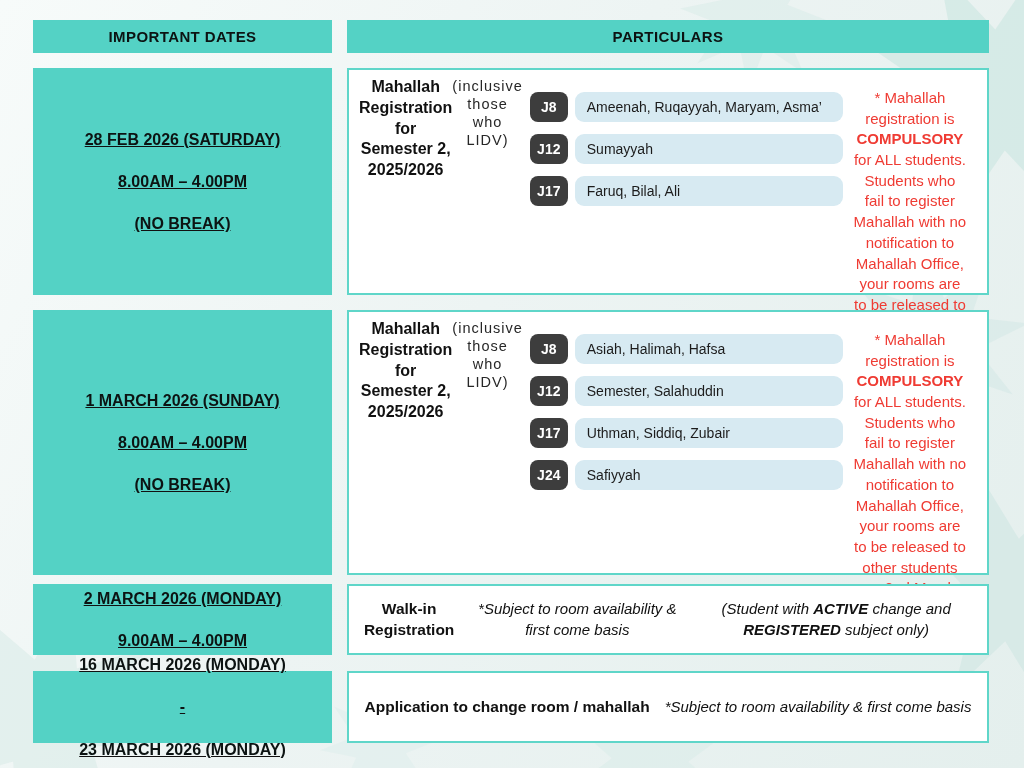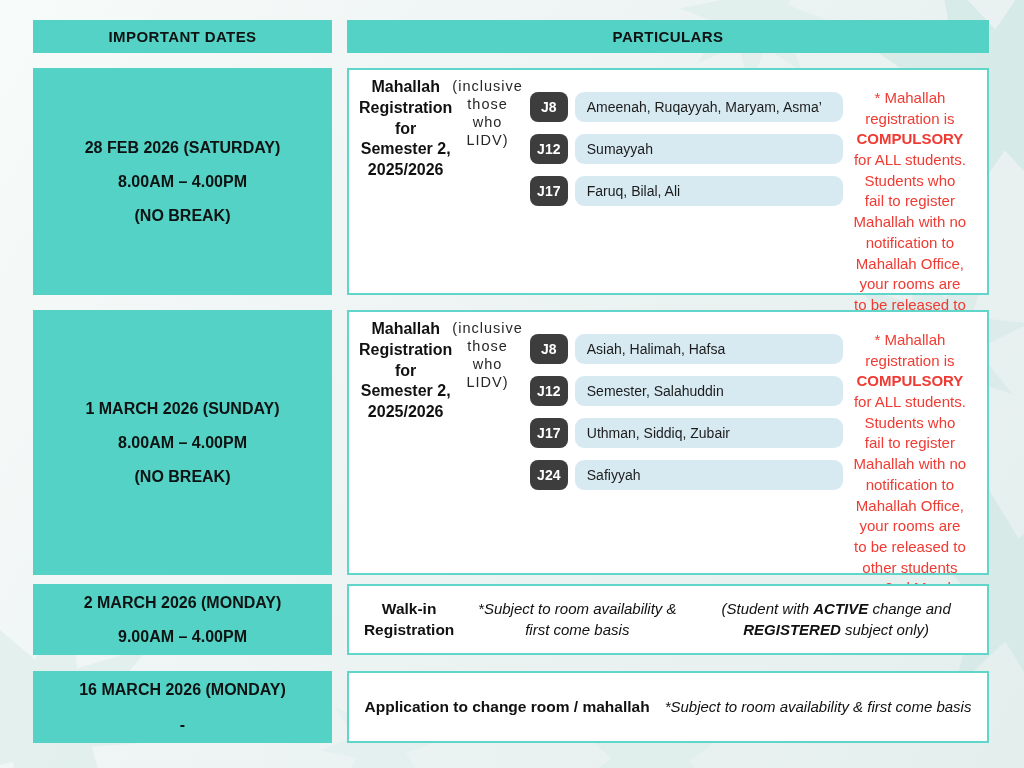--- a/index.html
+++ b/index.html
@@ -17,21 +17,21 @@
   .r-hdr{top:20px;height:33px;}
   .r1{top:68px;height:227px;}
   .r2{top:310px;height:265px;}
   .r3{top:584px;height:71px;}
   .r4{top:671px;height:72px;}
   .teal{
     background:#54d2c5;
     display:flex;flex-direction:column;align-items:center;justify-content:center;
   }
   .hdr-text{font-weight:bold;font-size:15px;letter-spacing:.4px;color:#0c1312;}
-  .date-cell{gap:15px;}
+  .date-cell{gap:23px;text-decoration:underline;}
   .date-line{font-weight:bold;font-size:16px;color:#0c1312;text-align:center;line-height:1.2;}
   .whitebox{
     background:#ffffff;border:2px solid #5fd6c9;
     display:flex;flex-direction:row;align-items:stretch;
     padding:7px 10px 6px 10px;
   }
   .box-title{font-weight:bold;font-size:16px;text-align:center;line-height:1.3;}
   .box-sub{font-size:14.5px;text-align:center;letter-spacing:1px;color:#272727;line-height:1.25;}
   .badge-rows{margin-top:3px;}
   .badge-row{display:flex;justify-content:center;align-items:center;gap:7px;margin-top:12px;}
@@ -147,19 +147,20 @@
     <div class="simple-title">Walk-in Registration</div>
     <div class="simple-italic">*Subject to room availability &amp; first come basis</div>
     <div class="simple-italic">
       <span>(Student with </span><span class="ib">ACTIVE</span><span> change and </span><span class="ib">REGISTERED</span><span> subject only)</span>
     </div>
   </div>
 
   <div class="cell c-left r4 teal date-cell">
     <span class="date-line">16 MARCH 2026 (MONDAY)</span>
     <span class="date-line">-</span>
+    <span class="date-line">23 MARCH 2026 (MONDAY)</span>
   </div>
   <div class="cell c-right r4 whitebox centerbox">
     <div class="simple-title">Application to change room / mahallah</div>
     <div class="simple-italic">*Subject to room availability &amp; first come basis</div>
   </div>
 
 </div>
 
 </body></html>

